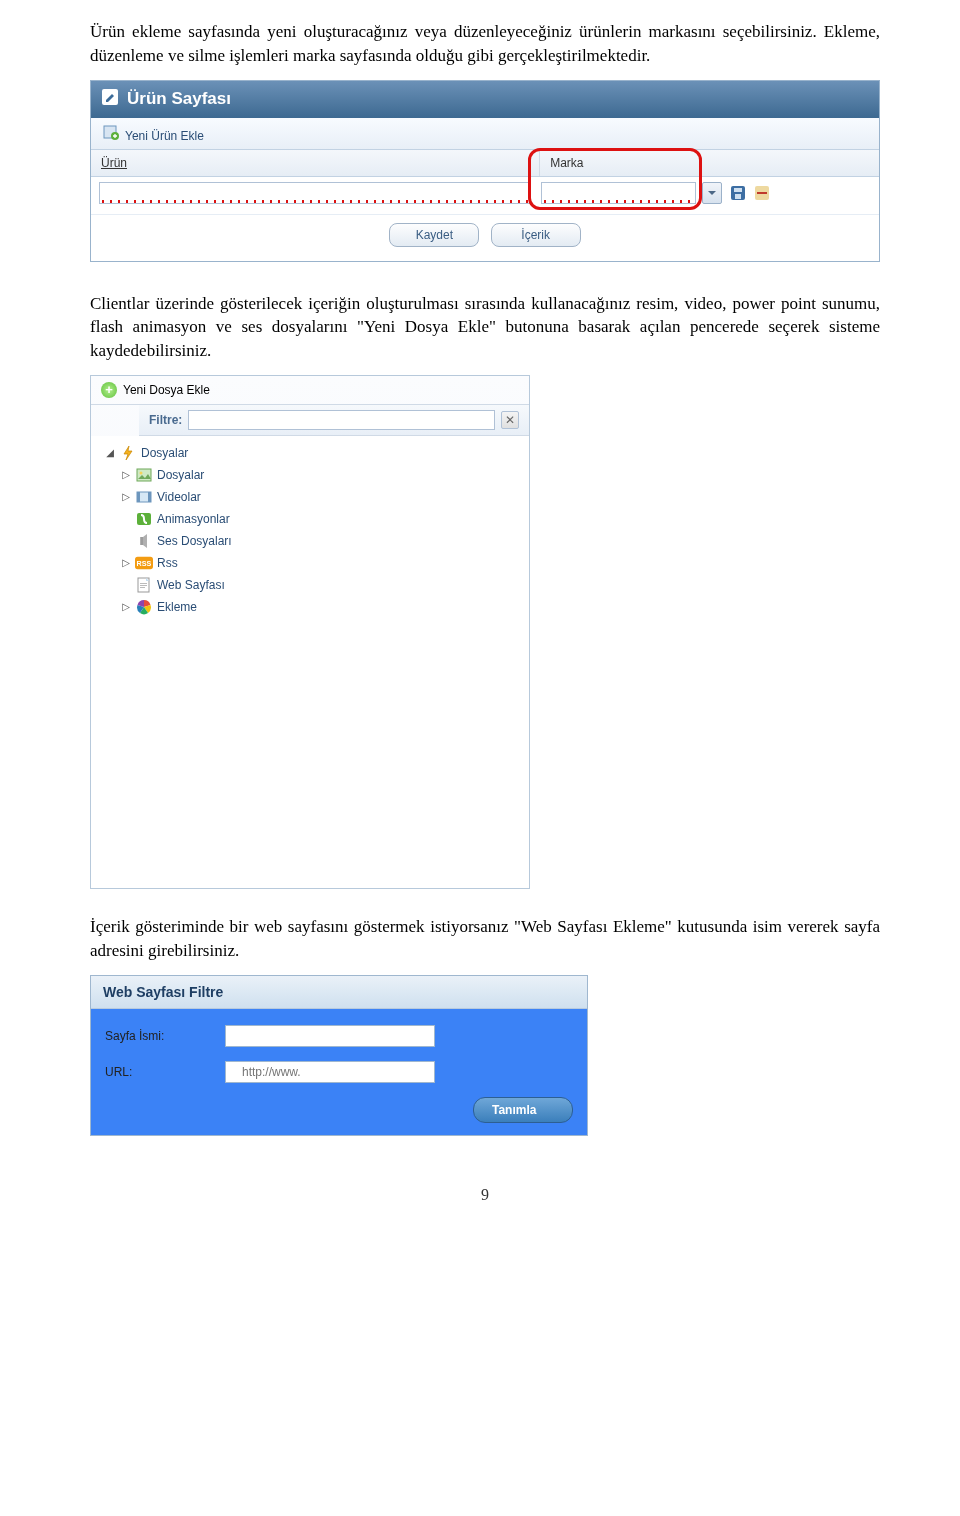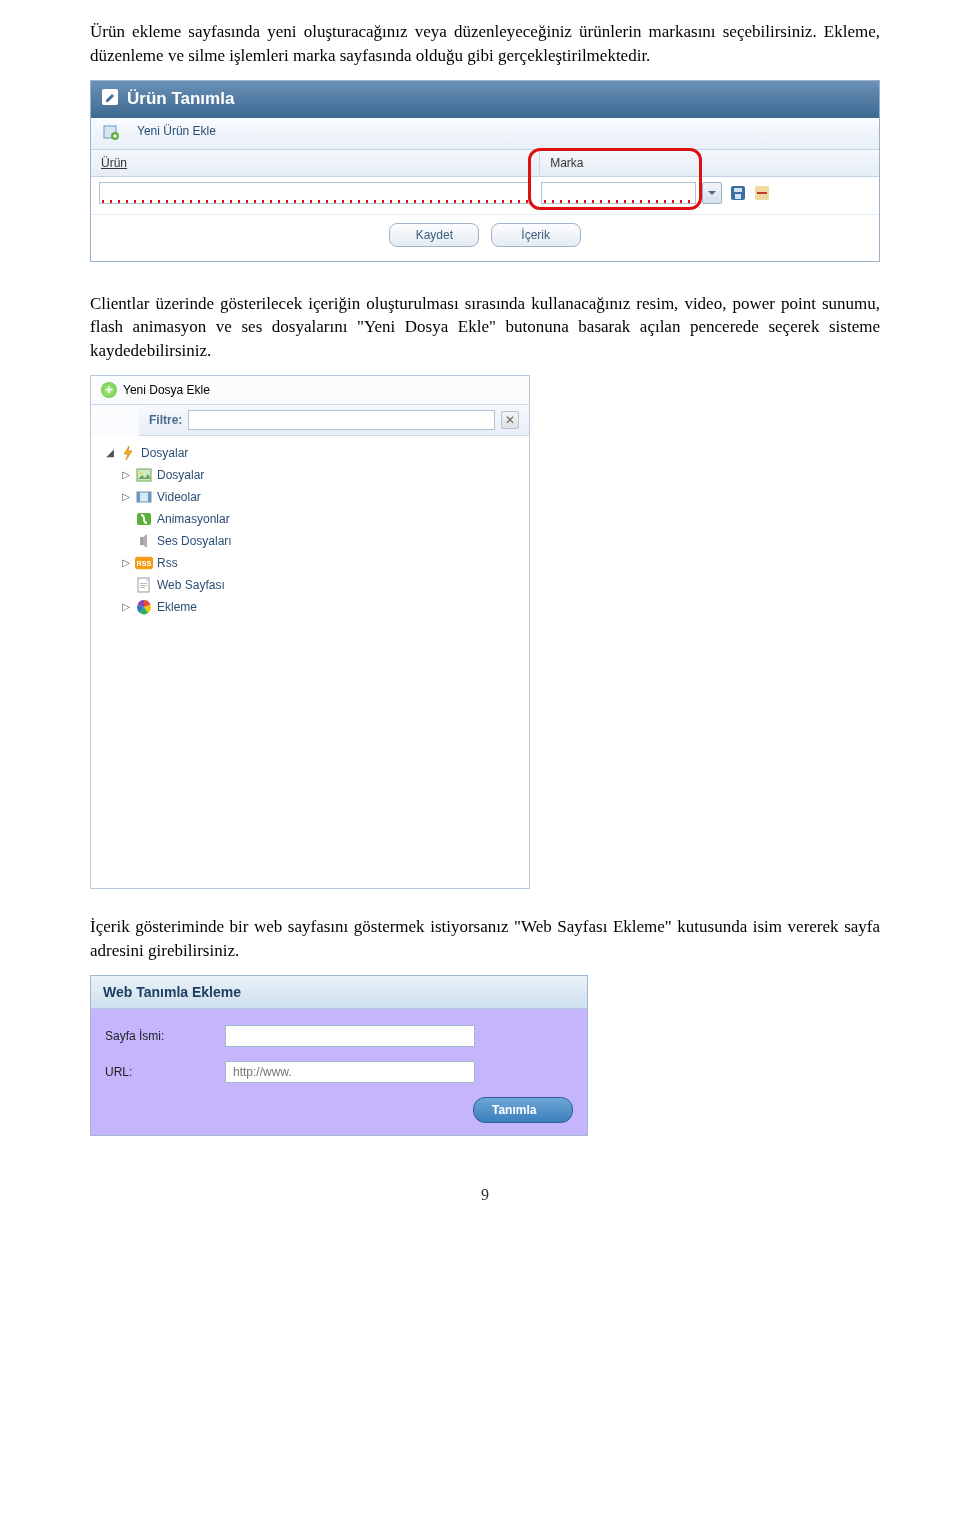--- a/index.html
+++ b/index.html
@@ -17,21 +17,21 @@
   .panel1 { width: 100%; border: 1px solid #99b3cc; font-family: Tahoma, Arial, sans-serif; font-size: 12px; background: #fff; margin-bottom: 30px; margin-top: 12px; }
   .panel1-header {
     background: linear-gradient(#6b91b7, #3d6991);
     color: #fff; font-size: 17px; font-weight: bold;
     padding: 7px 10px; display: flex; align-items: center;
   }
   .panel1-header .hicon { margin-right: 8px; }
   .panel1-toolbar {
     background: linear-gradient(#f8fbff,#e8eff7);
     border-bottom: 1px solid #c2d2e3;
-    padding: 6px 12px; display: flex; align-items: flex-start; color: #2a4d75; gap: 12px;
+    padding: 6px 12px; display: flex; align-items: flex-end; color: #2a4d75;
   }
   .panel1-toolbar .ticon { margin-right: 6px; }
   .panel1-colhead { display: flex; background: linear-gradient(#f4f7fb,#e6edf5); border-bottom: 1px solid #c2d2e3; position: relative; }
   .panel1-colhead .col { padding: 6px 10px; color: #333; }
   .panel1-colhead .col1 { width: 57%; border-right: 1px solid #d0dae6; text-decoration: underline; }
   .panel1-colhead .col2 { flex: 1; }
   .highlight-box {
     position: absolute; top: -2px; left: 55.5%; width: 22%; height: 62px;
     border: 3px solid #d11; border-radius: 12px; pointer-events: none;
   }
@@ -66,43 +66,43 @@
   .tree-row .ic { width: 18px; height: 16px; margin: 0 4px 0 2px; display: inline-flex; align-items: center; justify-content: center; }
   .tree-row.child { padding-left: 18px; }
 
   
   .panel3 { width: 498px; border: 1px solid #9fb7cf; font-family: Tahoma, Arial, sans-serif; font-size: 12px; margin-top: 12px; }
   .panel3-header {
     background: linear-gradient(#eaf1f8,#cfe0ef);
     color: #1e3e63; font-weight: bold; font-size: 14px;
     padding: 8px 12px; border-bottom: 1px solid #b7cadf;
   }
-  .panel3-body { background: #c4b5fd; padding: 16px 14px 12px 14px; }
+  .panel3-body { background: #3b82f6; padding: 16px 14px 12px 14px; }
   .panel3-row { display: flex; align-items: center; margin-bottom: 14px; }
   .panel3-row .lbl { width: 120px; color: #222; }
-  .panel3-row input { width: 250px; height: 22px; border: 1px solid #9fb7cf; padding: 0 7px; font-size: 12px; color: #888; background: #fff; }
+  .panel3-row input { width: 210px; height: 22px; border: 1px solid #9fb7cf; padding: 0 16px; font-size: 12px; color: #888; background: #fff; }
   .blue-btn { float: right; min-width: 100px; padding: 5px 18px; color: #fff; font-weight: bold; border: 1px solid #2d5f93; border-radius: 12px; background: linear-gradient(#6fa7d8,#3b7fbb); }
   .panel3-body::after { content: ""; display: block; clear: both; }
 
   .pagenum { text-align: center; font-family: Georgia, serif; font-size: 16px; margin-top: 50px; color: #333; }
 </style>
 </head>
 <body>
 
 <p class="doc-text">Ürün ekleme sayfasında yeni oluşturacağınız veya düzenleyeceğiniz ürünlerin markasını seçebilirsiniz. Ekleme, düzenleme ve silme işlemleri marka sayfasında olduğu gibi gerçekleştirilmektedir.</p>
 
 <div class="panel1">
   <div class="panel1-header">
     <span class="hicon">
       <svg width="18" height="18" viewBox="0 0 18 18">
           <rect x="1" y="1" width="16" height="16" fill="#fff" rx="2"></rect>
           <path d="M5 12 L11 6 L13 8 L7 14 L5 14 Z" fill="#3c6c99"></path>
         </svg>
     </span>
-    <span>Ürün Tanımla</span>
+    <span>Ürün Sayfası</span>
   </div>
   <div class="panel1-toolbar">
     <span class="ticon">
       <svg width="16" height="16" viewBox="0 0 16 16">
           <rect x="1" y="2" width="12" height="12" fill="#d8e5f2" stroke="#6d96bd"></rect>
           <circle cx="12" cy="12" r="4" fill="#5cb03a"></circle>
           <path d="M12 10v4M10 12h4" stroke="#fff" stroke-width="1.3"></path>
         </svg>
     </span>
     <span>Yeni Ürün Ekle</span>
@@ -240,21 +240,21 @@
           </svg>
         </span>
       <span>Ekleme</span>
     </div>
   </div>
 </div>
 
 <p class="doc-text">İçerik gösteriminde bir web sayfasını göstermek istiyorsanız "Web Sayfası Ekleme" kutusunda isim vererek sayfa adresini girebilirsiniz.</p>
 
 <div class="panel3">
-  <div class="panel3-header">Web Tanımla Ekleme</div>
+  <div class="panel3-header">Web Sayfası Filtre</div>
   <div class="panel3-body">
     <div class="panel3-row">
       <span class="lbl">Sayfa İsmi:</span>
       <input type="text" style="">
     </div>
     <div class="panel3-row">
       <span class="lbl">URL:</span>
       <input type="text" placeholder="http://www." style="">
     </div>
     <span class="blue-btn">Tanımla</span>

